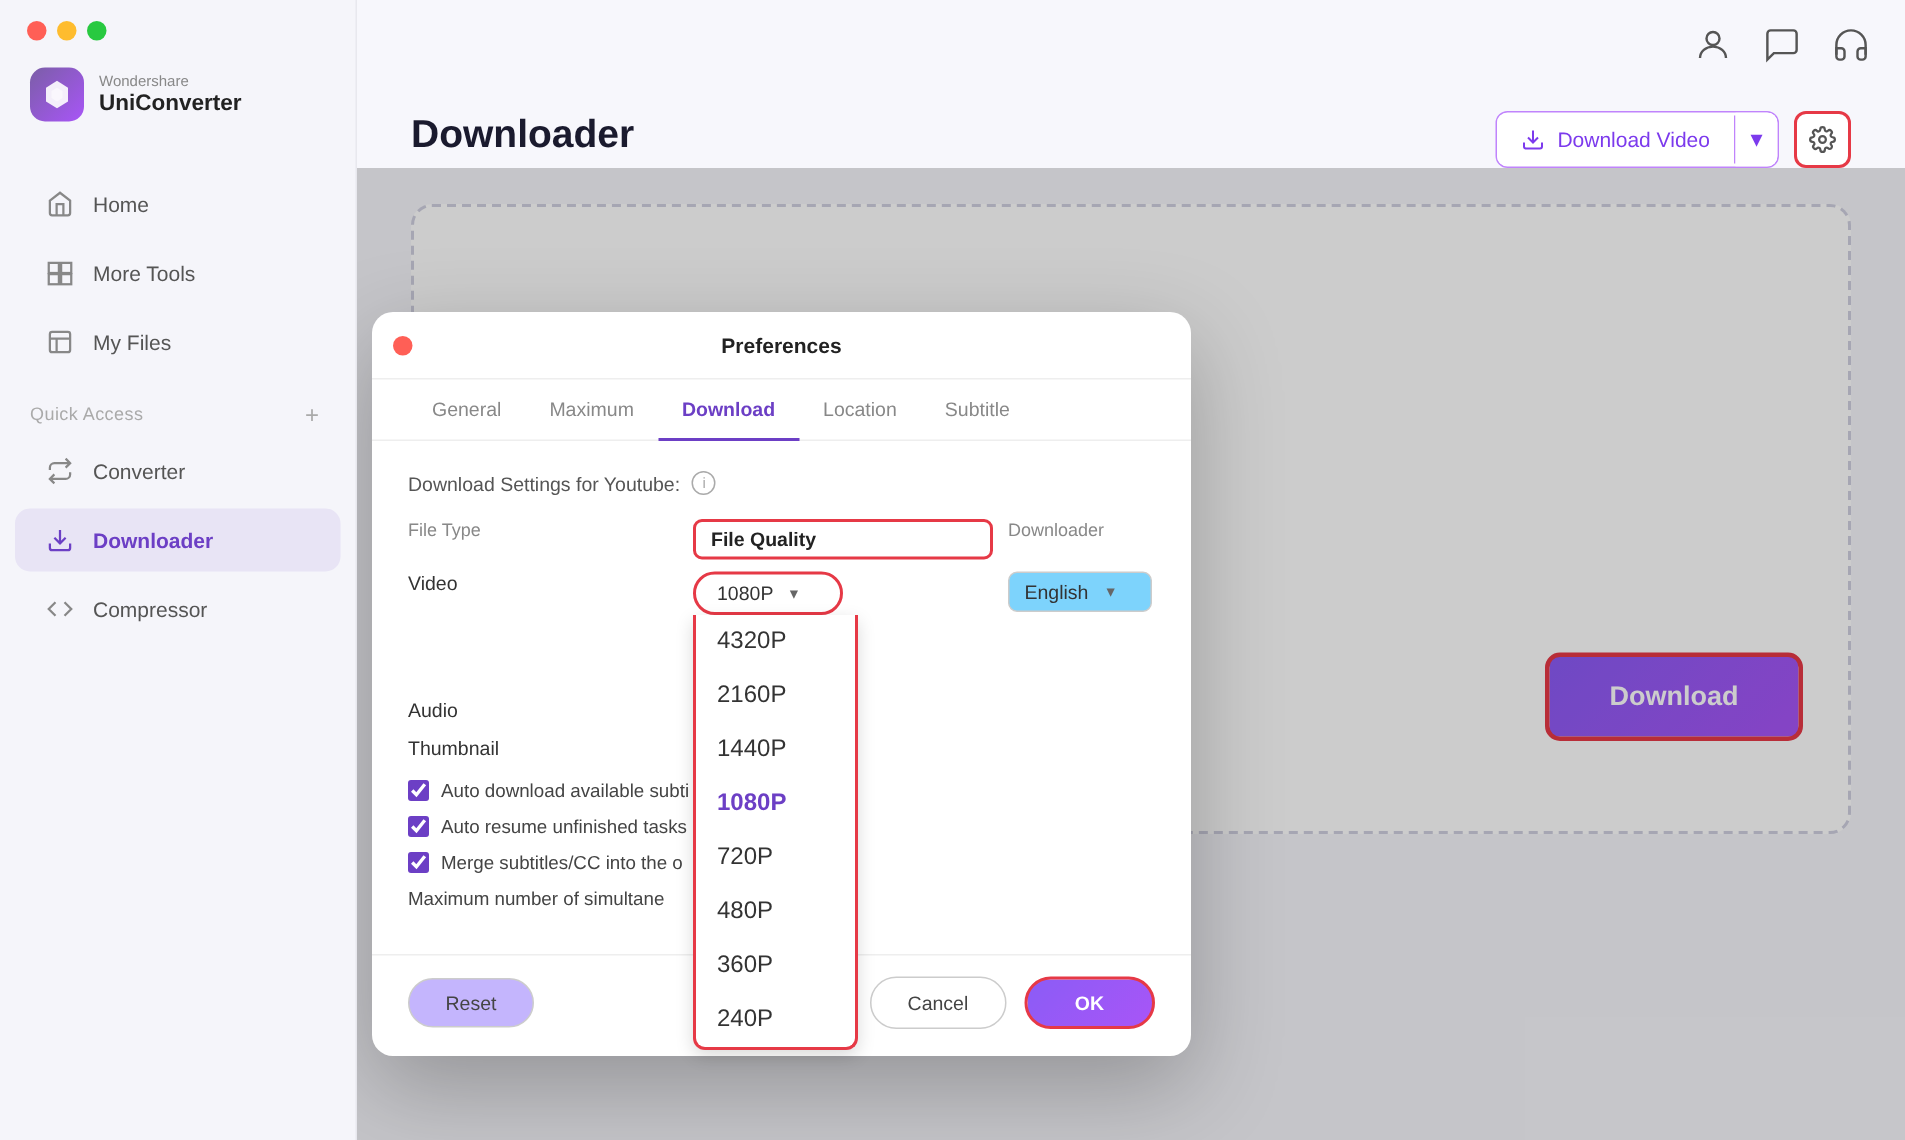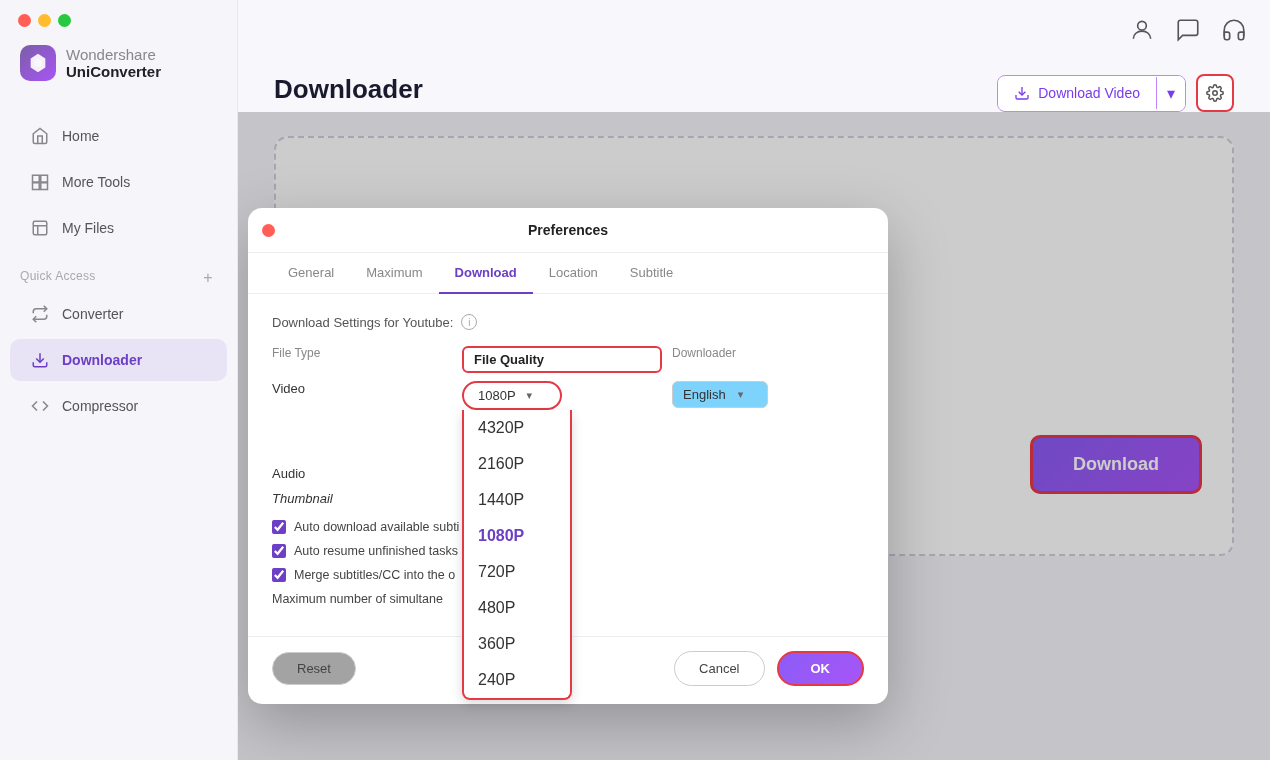--- a/index.html
+++ b/index.html
@@ -45,21 +45,21 @@
       height: 22px;
       fill: white;
     }
 
     .logo-text {
       display: flex;
       flex-direction: column;
     }
 
     .logo-brand {
-      font-size: 15px;
+      font-size: 10px;
       color: #888;
       font-weight: 400;
     }
 
     .logo-name {
       font-size: 15px;
       font-weight: 700;
       color: #222;
     }
 
@@ -303,21 +303,21 @@
       align-items: center;
       justify-content: flex-start;
       padding-left: 10px;
       padding-top: 40px;
       z-index: 100;
     }
 
     .modal {
       background: white;
       border-radius: 14px;
-      width: 640px;
+      width: 546px;
       max-height: 530px;
       box-shadow: 0 20px 60px rgba(0,0,0,0.25);
       overflow: visible;
       position: relative;
     }
 
     .modal-titlebar {
       display: flex;
       align-items: center;
       justify-content: center;
@@ -449,21 +449,21 @@
       align-items: center;
       justify-content: space-between;
       padding: 14px 24px 18px 24px;
       border-top: 1px solid #eee;
     }
 
     .btn-reset {
       padding: 8px 24px;
       border: 1.5px solid #ccc;
       border-radius: 20px;
-      background: #a3a3a3;
+      background: #c4b5fd;
       font-size: 13px;
       color: #444;
       cursor: pointer;
     }
 
     .footer-right {
       display: flex;
       gap: 12px;
     }
 
@@ -711,21 +711,21 @@
                 <span>English</span>
                 <span style="color:#666;font-size:11px;margin-left:4px;">▾</span>
               </div>
             </div>
           </div>
 
           <div style="display:grid;grid-template-columns:180px 200px 1fr;gap:10px;align-items:center;margin-bottom:10px;margin-top:56px;">
             <span class="file-type-label">Audio</span>
           </div>
 
-          <div style="display:grid;grid-template-columns:180px 200px 1fr;gap:10px;align-items:center;margin-bottom:14px;font-style:italic;">
+          <div style="display:grid;grid-template-columns:180px 200px 1fr;gap:10px;align-items:center;margin-bottom:14px;">
             <span class="file-type-label">Thumbnail</span>
           </div>
 
           <div class="checkbox-row">
             <input type="checkbox" class="checkbox-input" checked="" style="">
             <span>Auto download available subti</span>
           </div>
           <div class="checkbox-row">
             <input type="checkbox" class="checkbox-input" checked="" style="">
             <span>Auto resume unfinished tasks</span>

